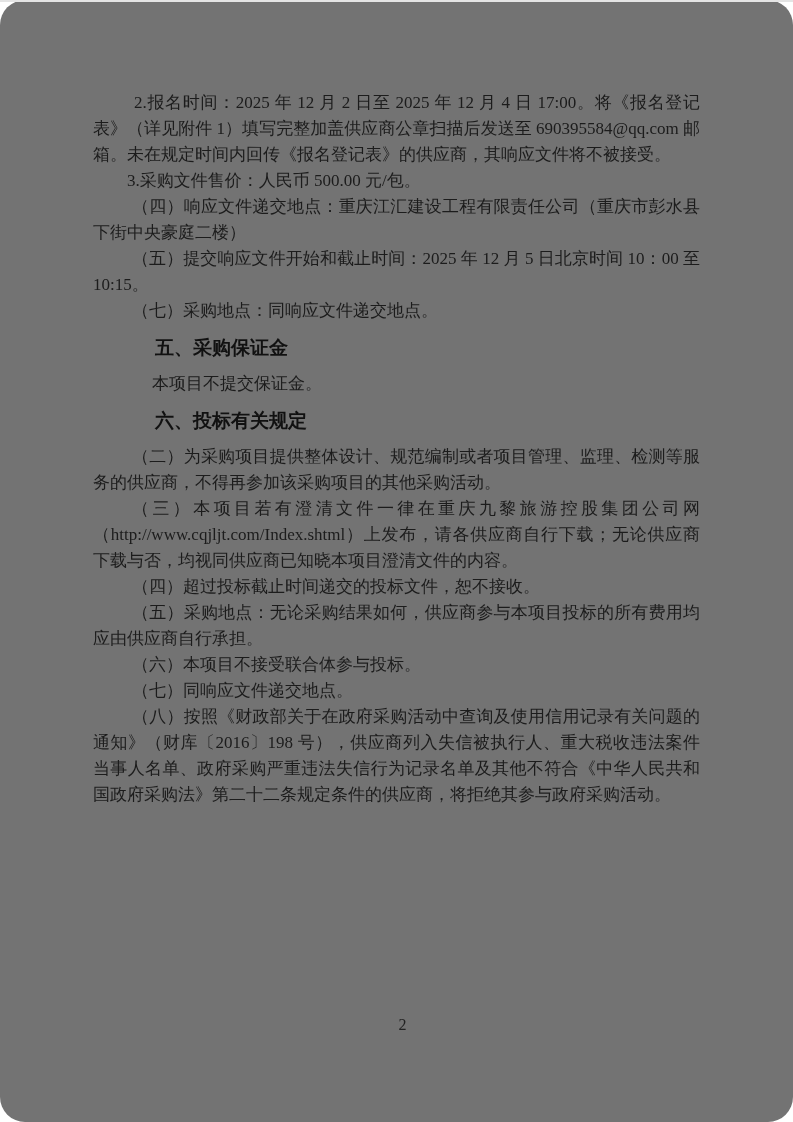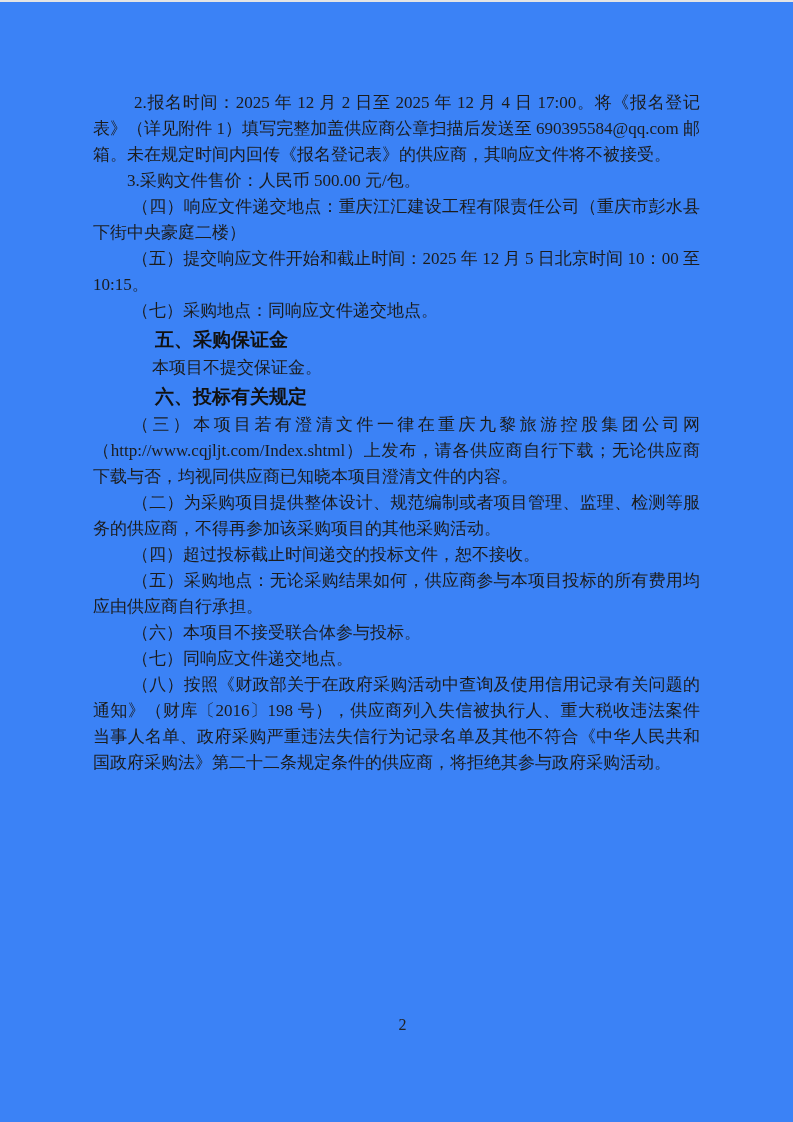--- a/index.html
+++ b/index.html
@@ -9,21 +9,22 @@
     height: 1122px;
     background: #ffffff;
     position: relative;
     overflow: hidden;
     font-family: "Liberation Serif", "DejaVu Serif", serif;
     color: #1c1c1c;
   }
   .page {
     position: absolute;
     inset: 0;
-    background: #3b82f6;
+    background: #737373;
+    border-radius: 25px;
   }
   .top-edge {
     position: absolute;
     top: 0; left: 0; right: 0;
     height: 2px;
     background: #e4e4e4;
   }
   .content {
     position: absolute;
     left: 93px;
@@ -36,21 +37,21 @@
     line-height: 26px;
     text-align: justify;
     font-weight: normal;
   }
   
   .indent-num  { text-indent: 41px; }  
   .indent-2em  { text-indent: 34px; }  
   .indent-item { text-indent: 39px; }  
   .indent-deep { text-indent: 59px; }  
   .sec-heading {
-    margin: 0 0;
+    margin: 8px 0;
     font-size: 19px;
     line-height: 31px;
     font-weight: bold;
     text-indent: 62px;
     text-align: left;
     color: #111111;
   }
   .page-footer {
     position: absolute;
     top: 1014px;
@@ -81,23 +82,23 @@
 
     <p class="para indent-item">（七）采购地点：同响应文件递交地点。</p>
 
     <h2 class="sec-heading">五、采购保证金</h2>
 
     <p class="para indent-deep">本项目不提交保证金。</p>
 
     <h2 class="sec-heading">六、投标有关规定</h2>
 
 
+    <p class="para indent-item">（二）为采购项目提供整体设计、规范编制或者项目管理、监理、检测等服务的供应商，不得再参加该采购项目的其他采购活动。</p>
+
     <p class="para indent-item">（三）本项目若有澄清文件一律在重庆九黎旅游控股集团公司网（http://www.cqjljt.com/Index.shtml）上发布，请各供应商自行下载；无论供应商下载与否，均视同供应商已知晓本项目澄清文件的内容。</p>
-
-    <p class="para indent-item">（二）为采购项目提供整体设计、规范编制或者项目管理、监理、检测等服务的供应商，不得再参加该采购项目的其他采购活动。</p>
 
     <p class="para indent-item">（四）超过投标截止时间递交的投标文件，恕不接收。</p>
 
     <p class="para indent-item">（五）采购地点：无论采购结果如何，供应商参与本项目投标的所有费用均应由供应商自行承担。</p>
 
     <p class="para indent-item">（六）本项目不接受联合体参与投标。</p>
 
     <p class="para indent-item">（七）同响应文件递交地点。</p>
 
     <p class="para indent-item">（八）按照《财政部关于在政府采购活动中查询及使用信用记录有关问题的通知》（财库〔2016〕198 号），供应商列入失信被执行人、重大税收违法案件当事人名单、政府采购严重违法失信行为记录名单及其他不符合《中华人民共和国政府采购法》第二十二条规定条件的供应商，将拒绝其参与政府采购活动。</p>

